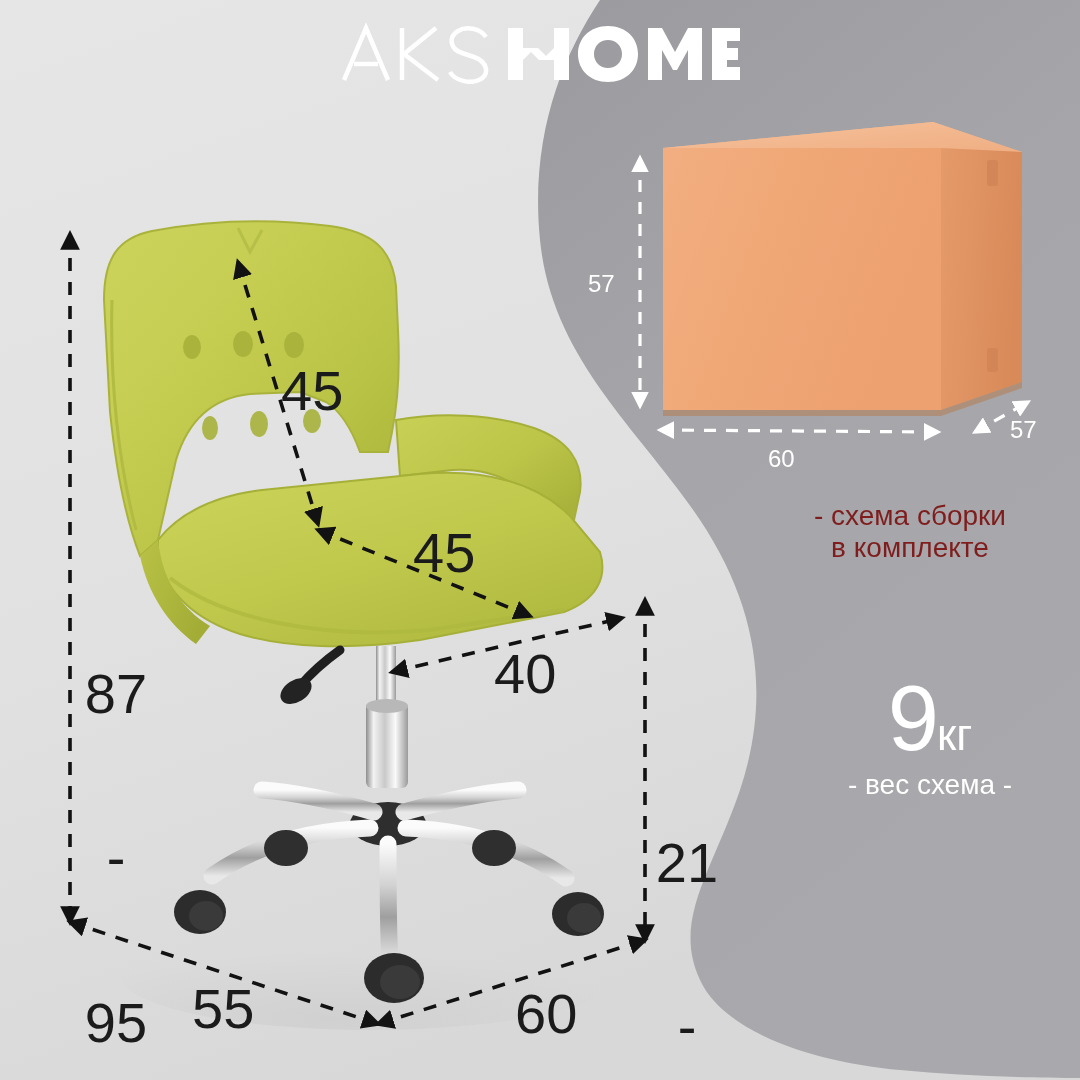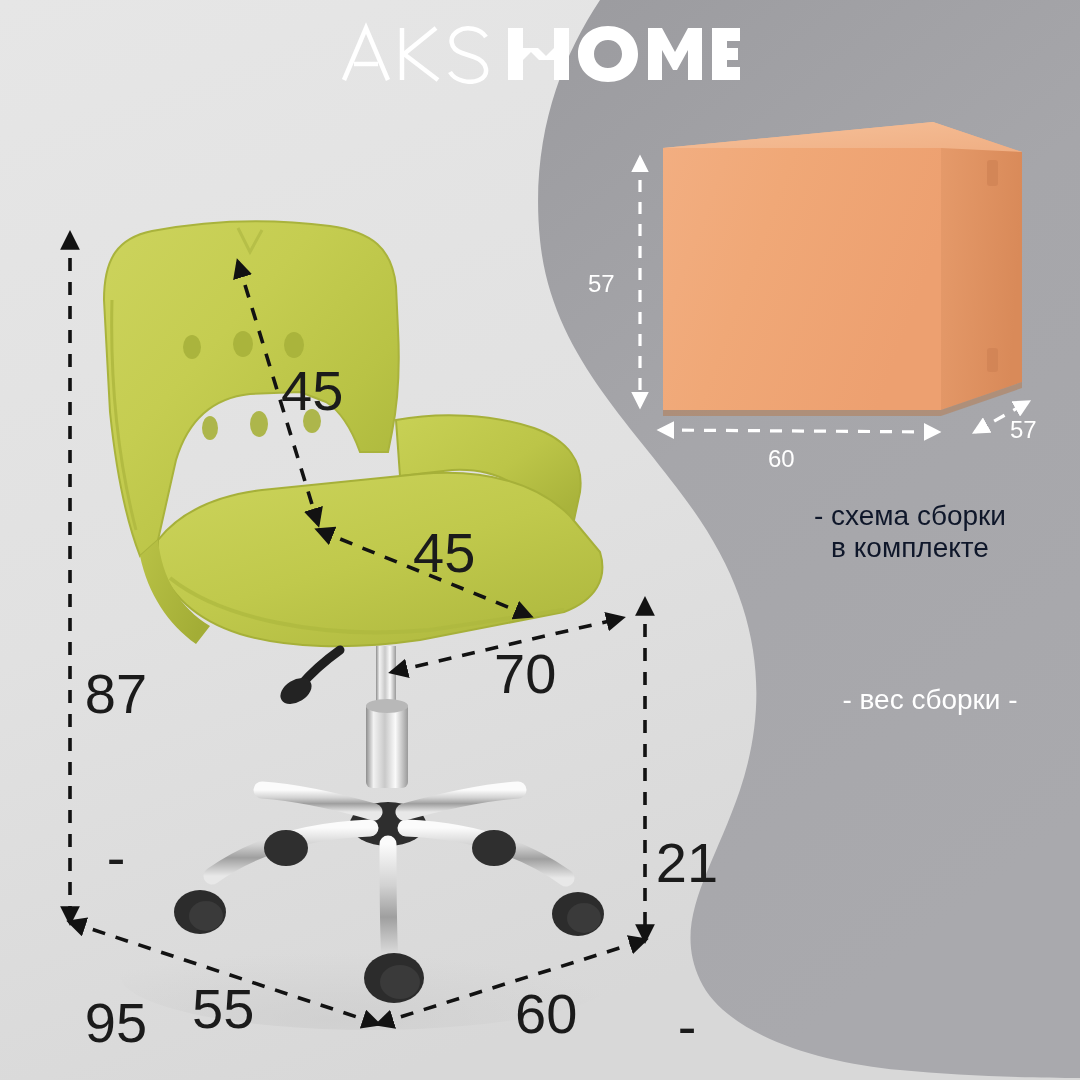--- a/index.html
+++ b/index.html
@@ -39,21 +39,21 @@
     color:#ffffff;
     font-size:24px;
     font-weight:400;
     white-space:pre;
   }
 
   #assembly-note {
     position:absolute;
     left:780px; top:500px;
     width:260px;
-    color:#0f172a;
+    color:#7f1d1d;
     font-size:28px;
     font-weight:400;
     line-height:1.16;
     text-align:center;
     white-space:pre-line;
   }
 
   #weight-block {
     position:absolute;
     left:800px; top:676px;
@@ -339,21 +339,21 @@
   <div class="dimlabel stack" style="left:84px; top:557px; width:64px;">
     <div>87</div>
     <div>-</div>
     <div>95</div>
   </div>
 
   <div class="dimlabel" style="left:281px; top:362px;">45</div>
 
   <div class="dimlabel" style="left:413px; top:524px;">45</div>
 
-  <div class="dimlabel" style="left:494px; top:645px;">70</div>
+  <div class="dimlabel" style="left:494px; top:645px;">40</div>
 
   <div class="dimlabel stack" style="left:655px; top:726px; width:64px;">
     <div>21</div>
     <div>-</div>
     <div>50</div>
   </div>
 
   <div class="dimlabel" style="left:192px; top:980px;">55</div>
 
   <div class="dimlabel" style="left:515px; top:985px;">60</div>
@@ -361,16 +361,19 @@
   <div class="boxdim" style="left:588px; top:270px;">57</div>
 
   <div class="boxdim" style="left:768px; top:445px;">60</div>
 
   <div class="boxdim" style="left:1010px; top:416px;">57</div>
 
   <div id="assembly-note">- схема сборки
 в комплекте</div>
 
   <div id="weight-block">
-    <span id="weight-caption">- вес сборки -</span>
+    <span id="weight-row">
+      <span id="weight-number">9</span><span id="weight-unit">кг</span>
+    </span>
+    <span id="weight-caption">- вес схема -</span>
   </div>
 
 </div>
 
 </body></html>

